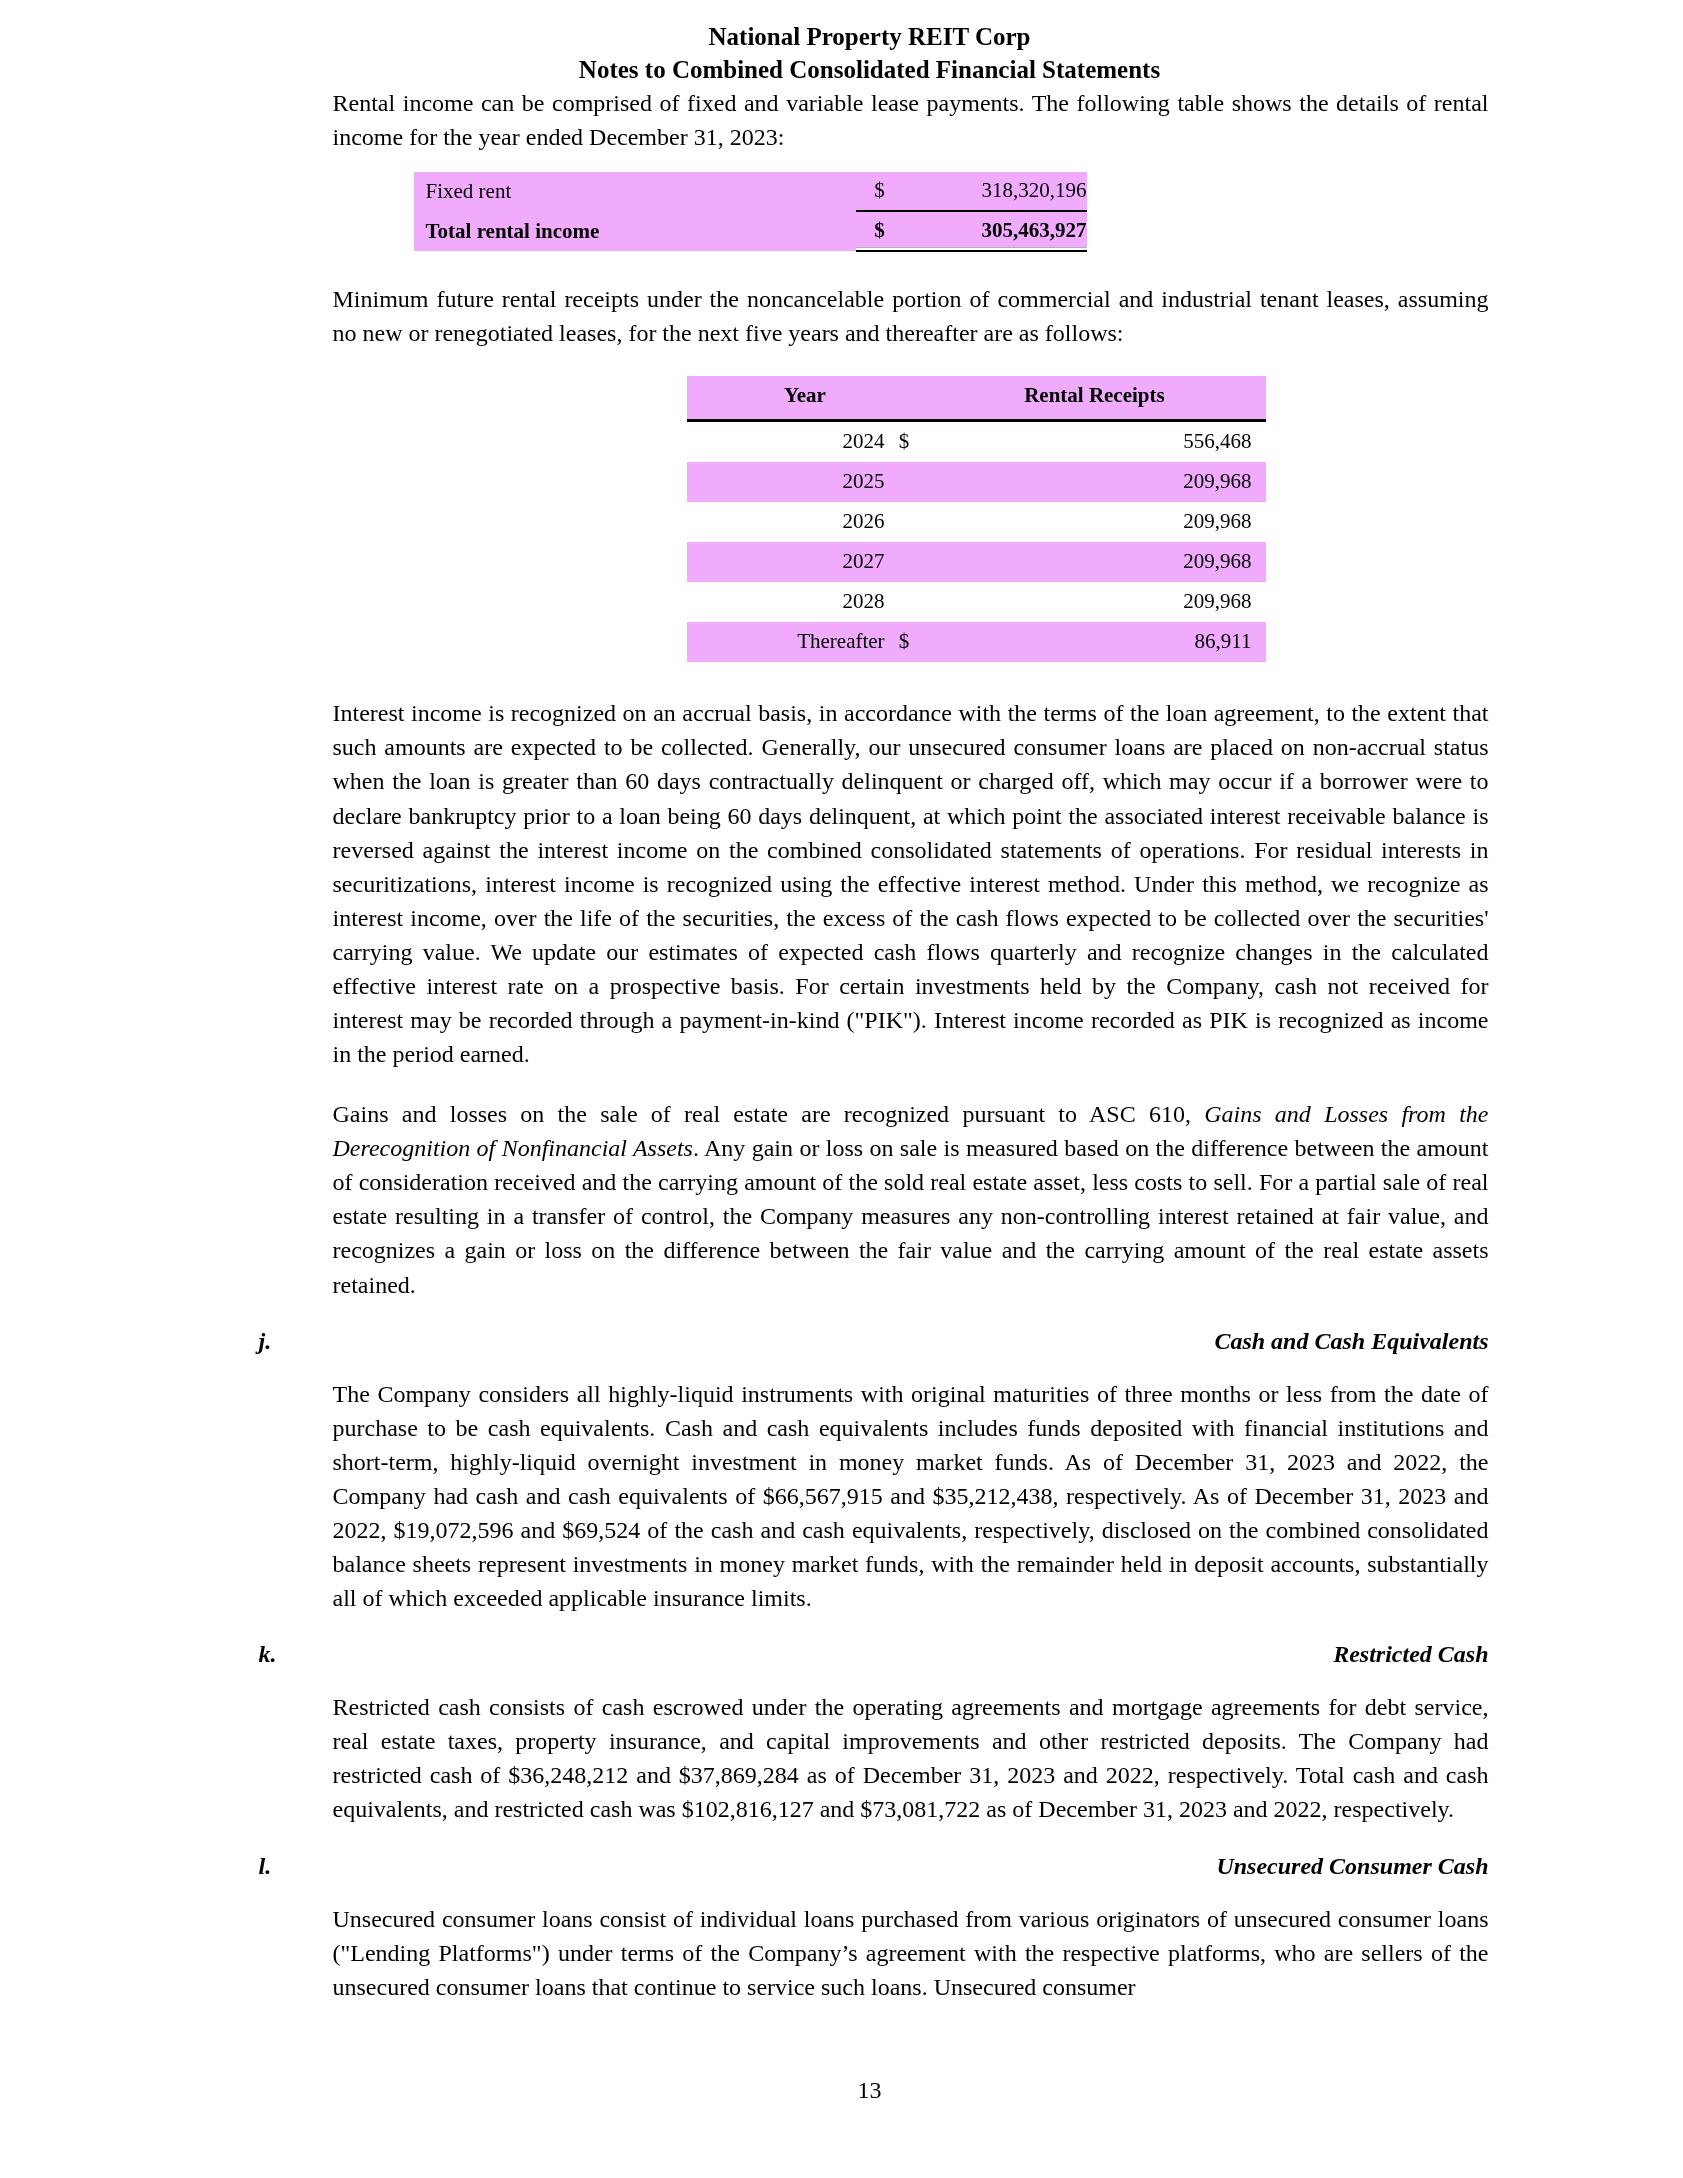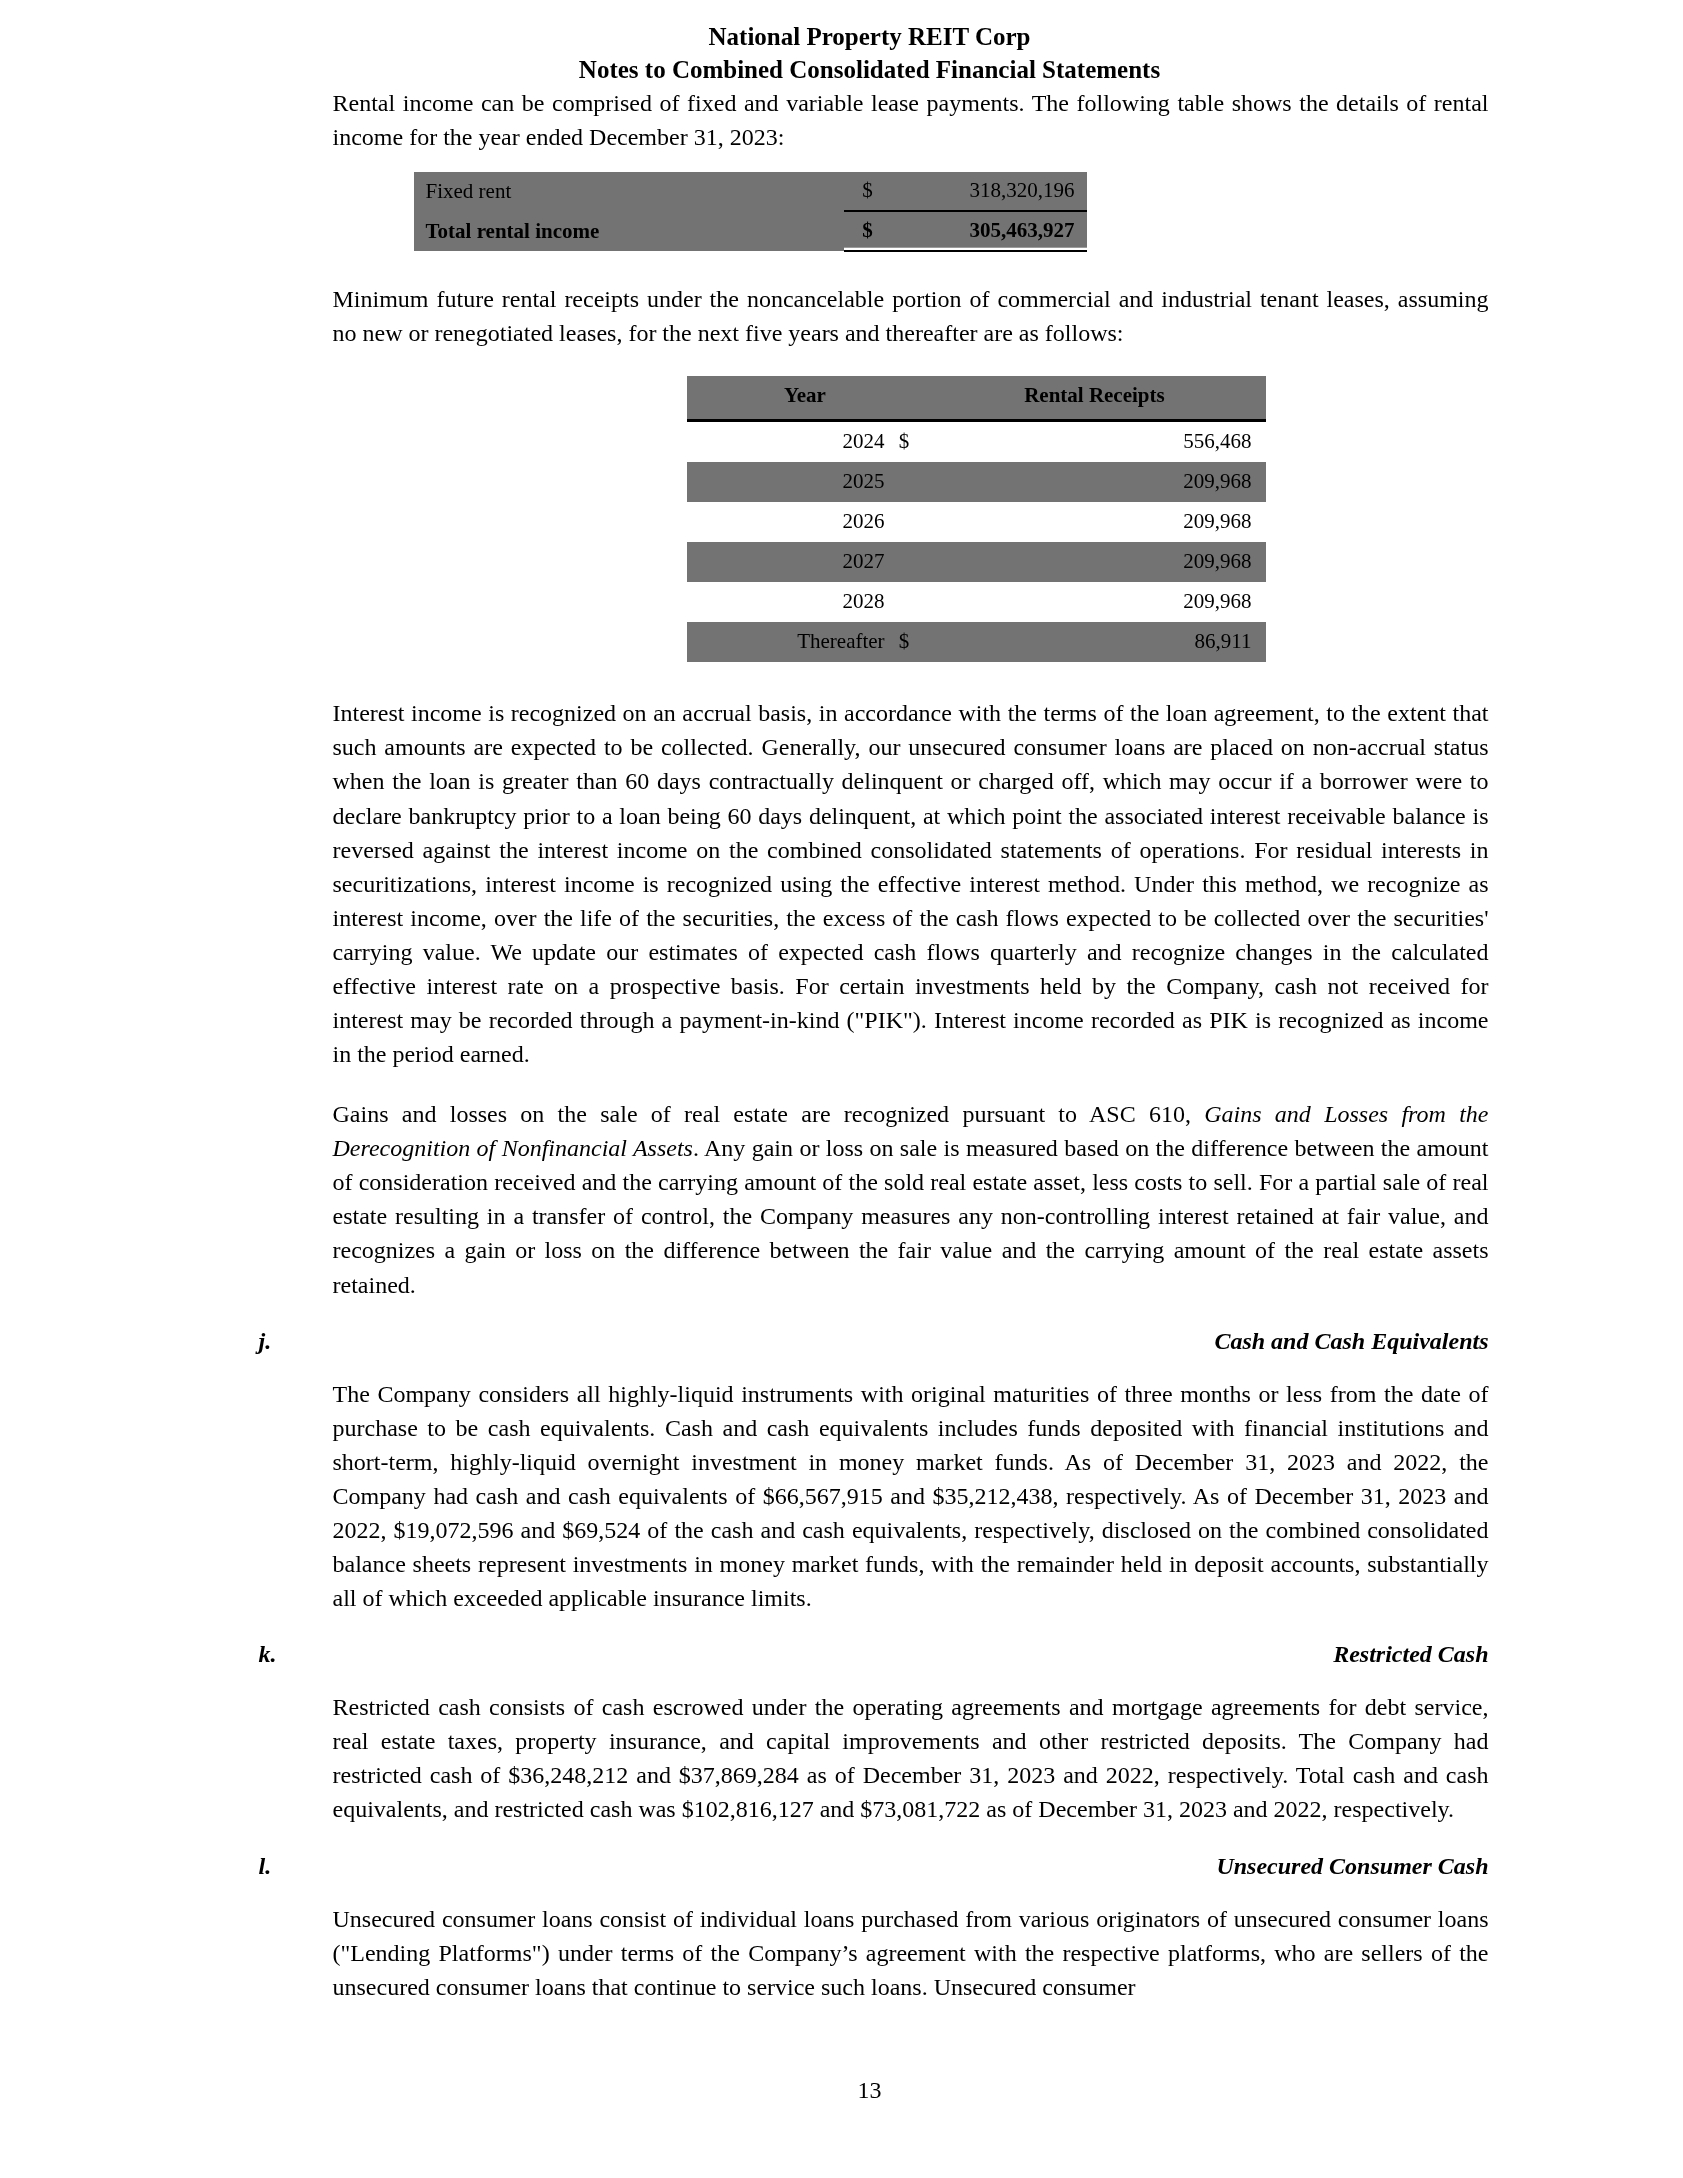--- a/index.html
+++ b/index.html
@@ -74,22 +74,22 @@
 
   
   .tbl-rental { margin: 14px 0 30px 163px; width: 673px; }
   .tbl-rental td {
     padding: 6px 0 7px 0;
     vertical-align: bottom;
     white-space: nowrap;
   }
   .tbl-rental .c-label { padding-left: 12px; text-align: left; }
   .tbl-rental .c-cur   { width: 48px; text-align: center; }
-  .tbl-rental .c-val   { width: 183px; text-align: right; padding-right: 12px; }
-  .row-shade { background: #737373; }
+  .tbl-rental .c-val   { width: 183px; text-align: right; }
+  .row-shade { background: #f0abfc; }
   .row-plain { background: #ffffff; }
   .bold-row td { font-weight: bold; }
   .bt-cur, .bt-val { border-top: 2.5px solid #000; }
   .bb-dbl-cur, .bb-dbl-val {
     border-bottom: 2.5px solid #000;
     box-shadow: inset 0 -7px 0 -4.5px #ffffff, inset 0 -9px 0 -6.4px #000000;
   }
 
   
   .tbl-future { margin: 18px 0 34px 436px; width: 579px; }

